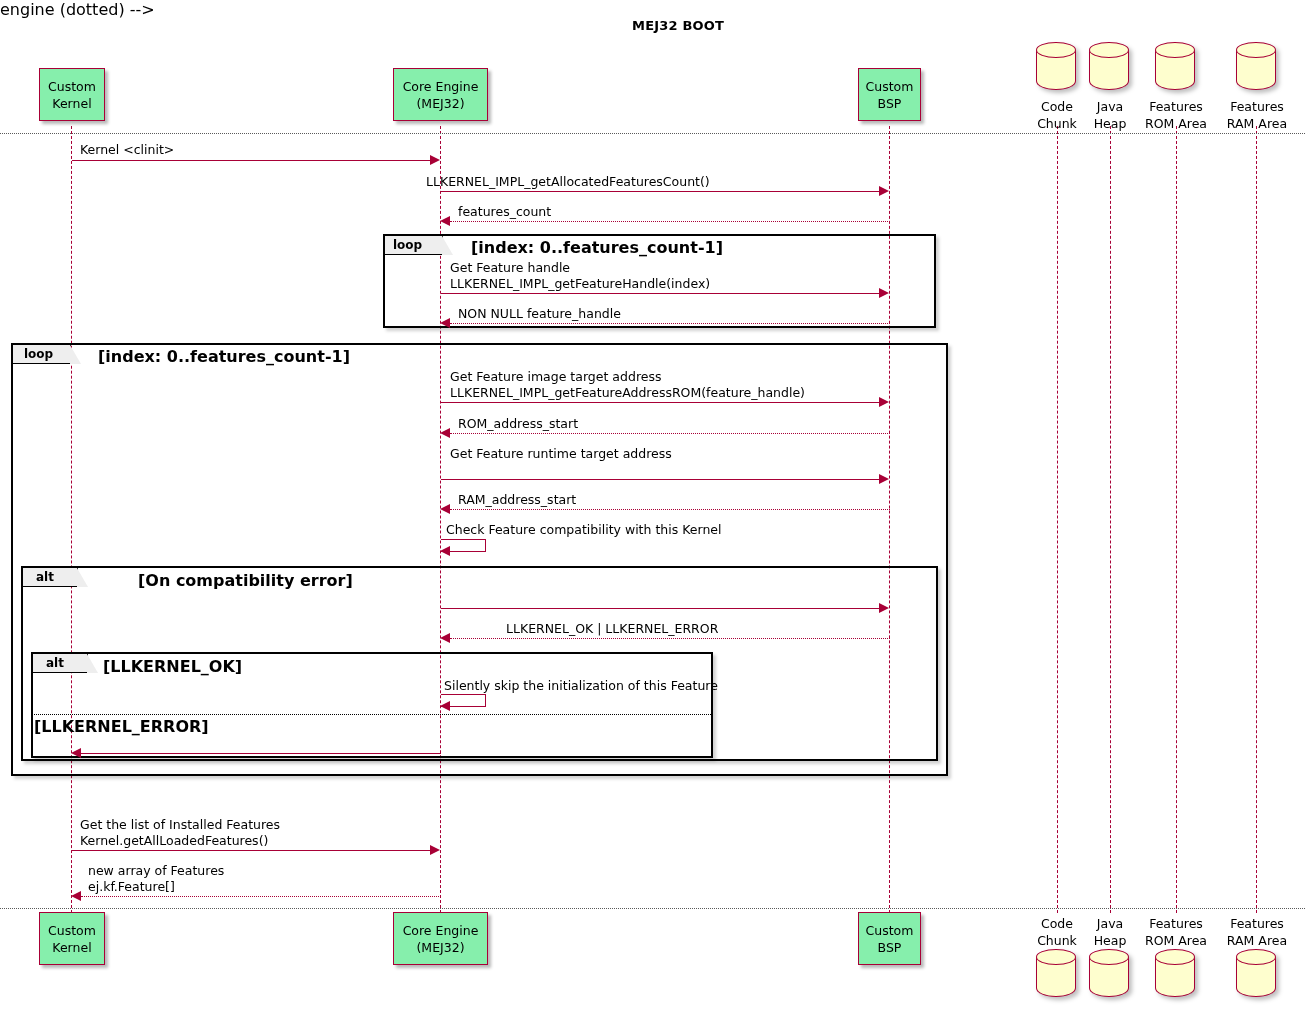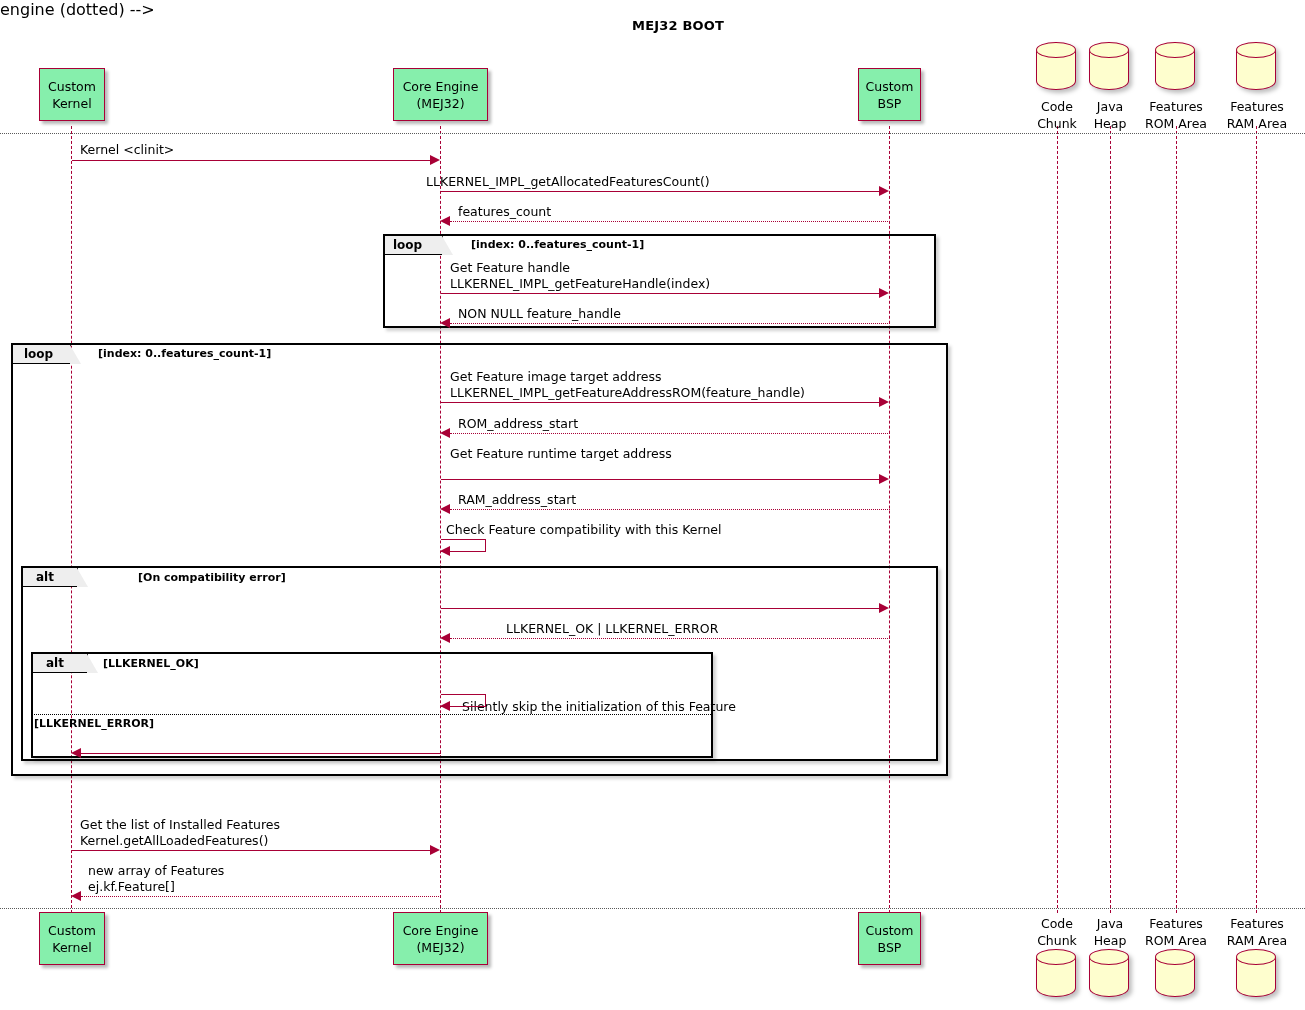--- a/index.html
+++ b/index.html
@@ -41,21 +41,21 @@
   
   .frame{position:absolute;border:2px solid #000;background:transparent;
          box-shadow:3px 3px 3px rgba(0,0,0,.18);box-sizing:border-box;}
   .frame-tab{position:absolute;height:19px;background:#EEEEEE;
          border-right:1.5px solid #000;border-bottom:1.5px solid #000;
          box-sizing:border-box;}
   .frame-tab::after{content:"";position:absolute;right:-11px;top:0;
          width:0;height:0;border-style:solid;border-width:0 11px 19px 0;
          border-color:transparent transparent #EEEEEE transparent;}
   .frame-kw{position:absolute;font-size:12px;font-weight:bold;white-space:nowrap;}
-  .frame-cond{position:absolute;font-size:11px;font-weight:bold;white-space:nowrap;}
+  .frame-cond{position:absolute;font-size:16px;font-weight:bold;white-space:nowrap;}
   .frame-divider{position:absolute;height:0;border-top:1.5px dotted #000;}
 
   
   .msgline{position:absolute;height:0;border-top:1.5px solid #A80036;}
   .msgline.dotted{border-top:1.5px dotted #A80036;}
   .arrowR{position:absolute;width:0;height:0;border-style:solid;
           border-width:5px 0 5px 10px;border-color:transparent transparent transparent #A80036;}
   .arrowL{position:absolute;width:0;height:0;border-style:solid;
           border-width:5px 10px 5px 0;border-color:transparent #A80036 transparent transparent;}
   .msglabel{position:absolute;font-size:12.5px;line-height:16px;white-space:pre;color:#000;}
@@ -261,21 +261,21 @@
   <div class="msgline dotted" style="left:450px;top:638px;width:440px;"></div>
   <div class="arrowL" style="left:440px;top:633px;"></div>
 
   
   <div class="frame" style="left:31px;top:652px;width:682px;height:106px;"></div>
   <div class="frame-tab" style="left:33px;top:654px;width:55px;"></div>
   <div class="frame-kw" style="left:46px;top:656px;">alt</div>
   <div class="frame-cond" style="left:103px;top:657px;">[LLKERNEL_OK]</div>
 
   
-  <div class="msglabel" style="left:462px;top:678px;margin-top:21px;">Silently skip the initialization of this Feature</div>
+  <div class="msglabel" style="left:444px;top:678px;">Silently skip the initialization of this Feature</div>
   <div class="selfmsg" style="left:441px;top:694px;width:45px;height:13px;"></div>
   <div class="arrowL" style="left:440px;top:701px;"></div>
 
   
   <div class="frame-divider" style="left:32px;top:714px;width:679px;"></div>
   <div class="frame-cond" style="left:34px;top:717px;">[LLKERNEL_ERROR]</div>
 
   
   <div class="msgline" style="left:81px;top:753px;width:360px;"></div>
   <div class="arrowL" style="left:71px;top:748px;"></div>

